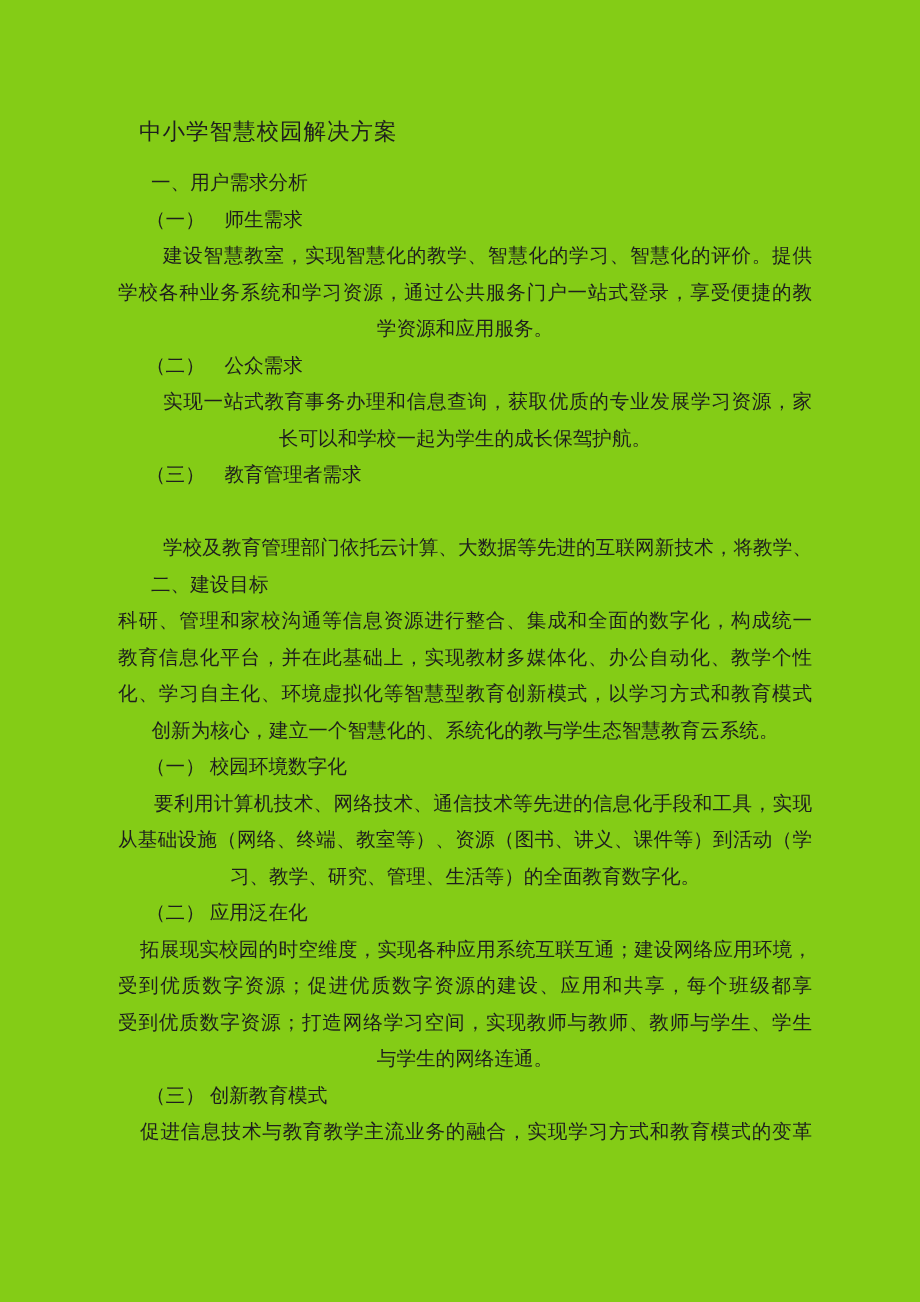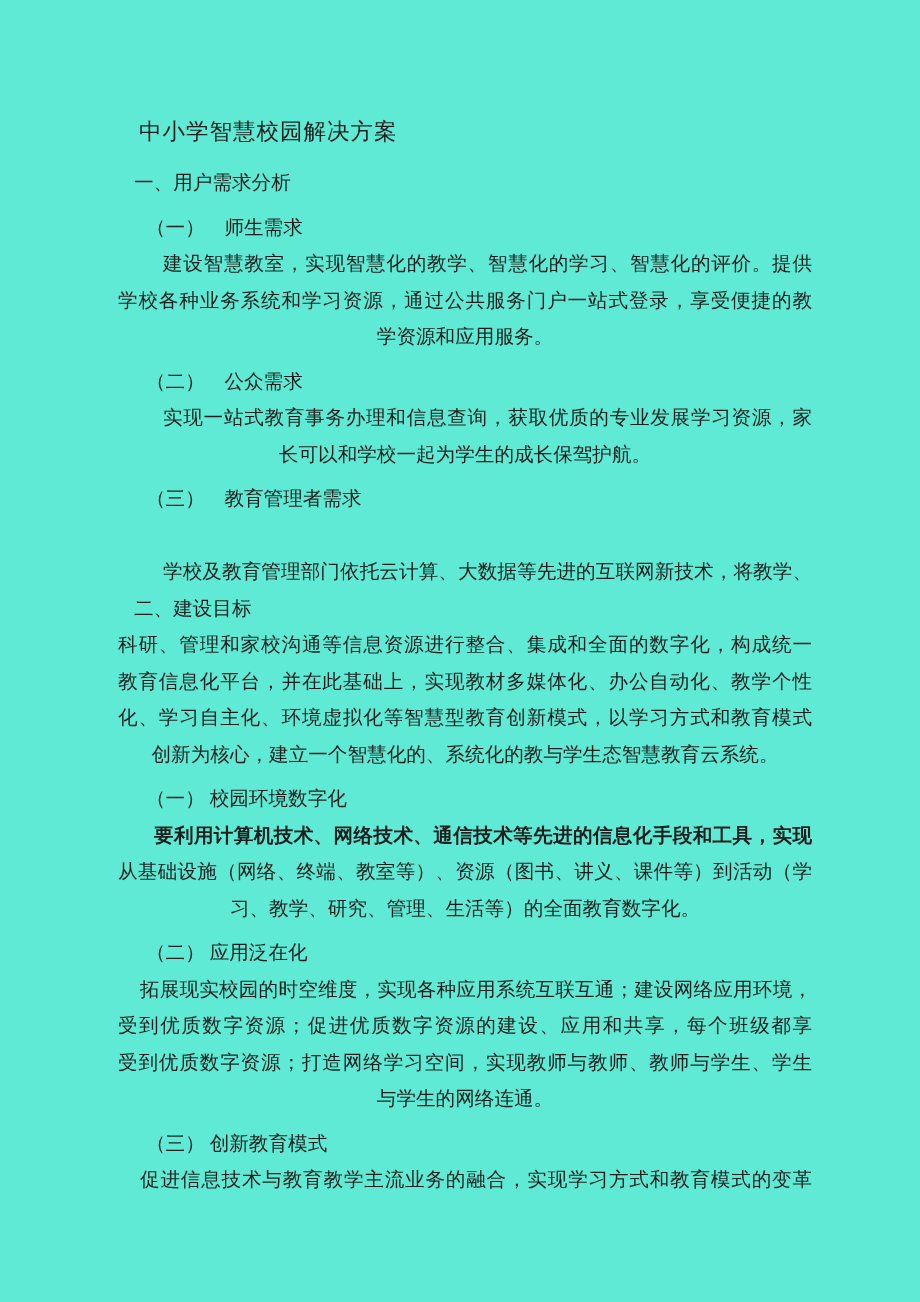--- a/index.html
+++ b/index.html
@@ -4,21 +4,21 @@
 <style>
   html, body {
     margin: 0;
     padding: 0;
     background: #ffffff;
   }
   .page {
     position: relative;
     width: 920px;
     height: 1302px;
-    background: #5eead4;
+    background: #84cc16;
     overflow: hidden;
     font-family: "Liberation Serif", "DejaVu Serif", serif;
     color: #1e1e1e;
   }
   .doc {
     position: absolute;
     left: 118px;
     top: 118px;
     width: 694px;
   }
@@ -30,31 +30,31 @@
     letter-spacing: 1px;
     font-weight: 400;
     white-space: pre;
   }
   .line {
     height: 36.5px;
     line-height: 36.5px;
     font-size: 19.6px;
     white-space: nowrap;
   }
-  .line.h1 { margin-left: 16px; white-space: pre; }
-  .line.h2 { margin-left: 28px; white-space: pre; margin-top: 8px; }
+  .line.h1 { margin-left: 33px; white-space: pre; }
+  .line.h2 { margin-left: 28px; white-space: pre; }
   .line.body { white-space: normal; }
   .line.b-full {
     text-align: justify;
     text-align-last: justify;
     overflow: hidden;
   }
   .line.b-last { text-align: center; }
   .ind-normal { text-indent: 45px; }
-  .ind-small  { text-indent: 36px; font-weight: bold; }
+  .ind-small  { text-indent: 36px; }
   .ind-tiny   { text-indent: 22px; }
   .line.spacer { }
 </style>
 </head>
 <body>
 
 <div class="page">
   <div class="doc">
     <div class="doc-title">中小学智慧校园解决方案</div>
     <div id="blocks">

